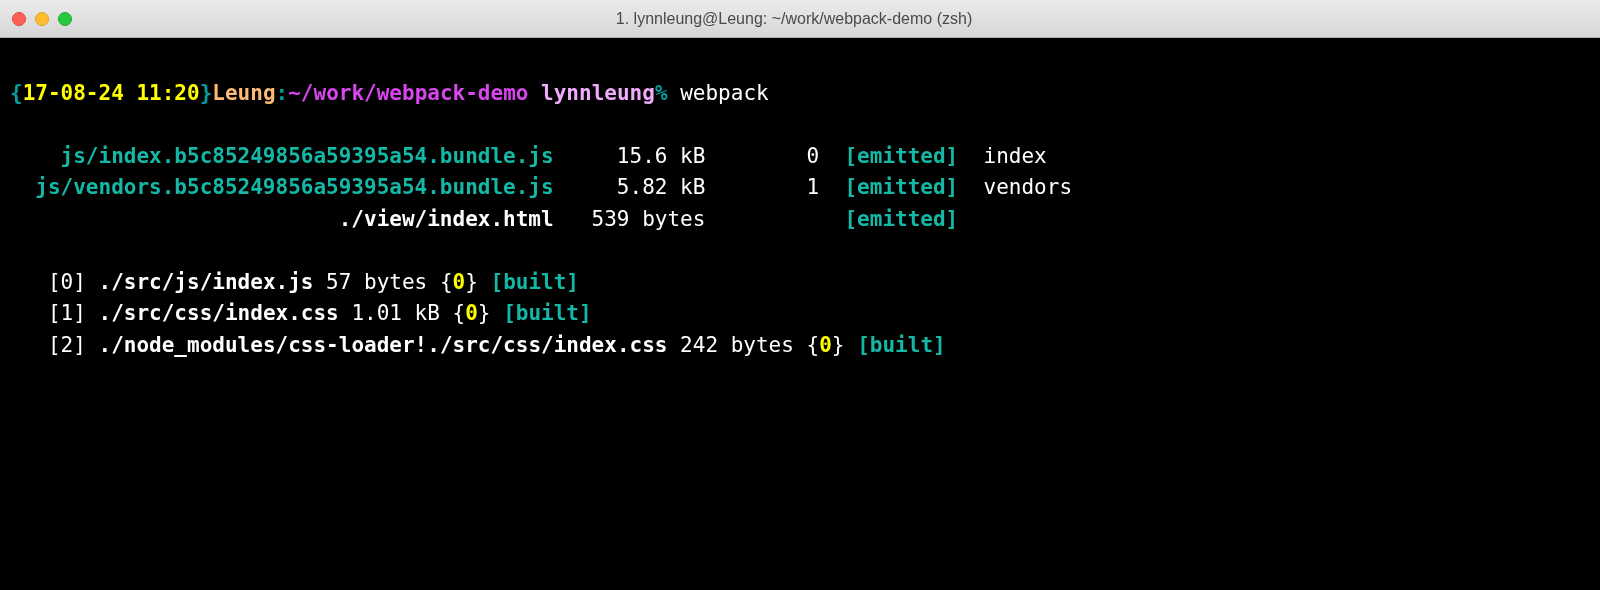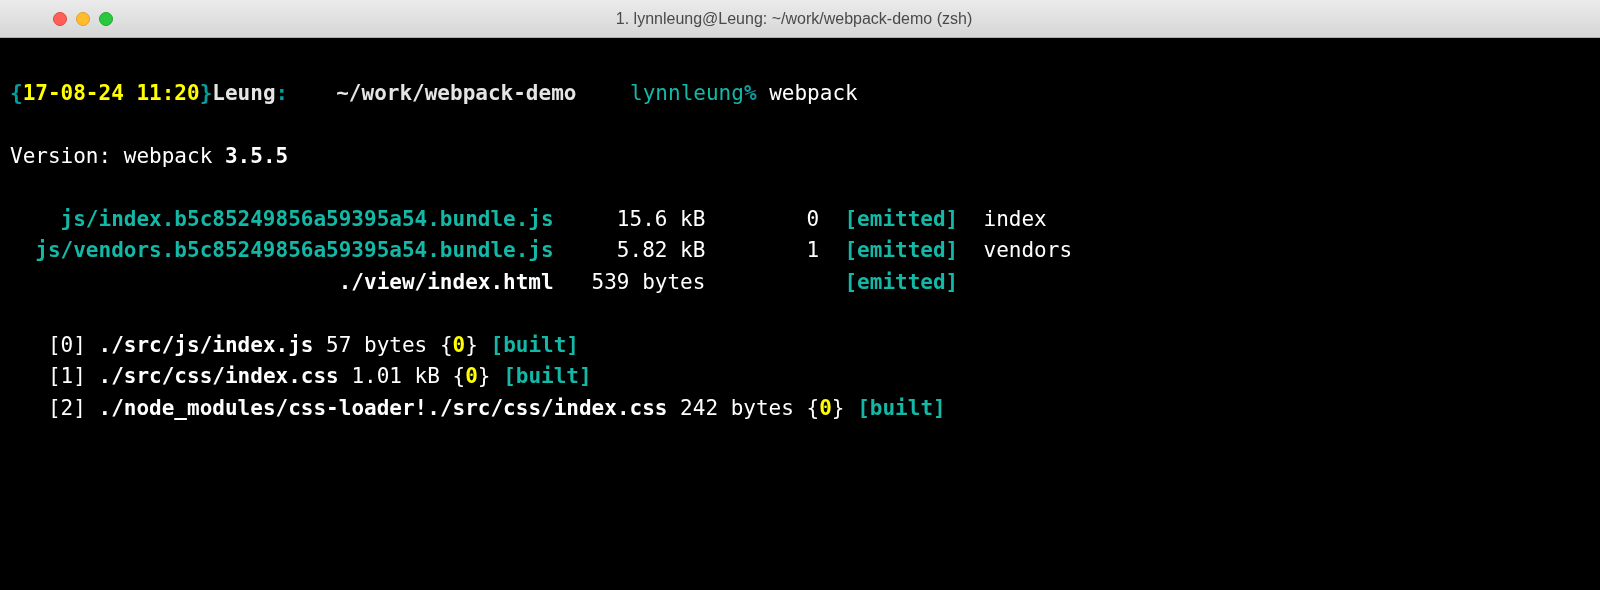--- a/index.html
+++ b/index.html
@@ -44,42 +44,41 @@
     color: #4a4a4a;
     pointer-events: none;
   }
   .term {
     padding: 8px 10px 6px 10px;
     color: #fff;
     white-space: pre;
   }
   .line { min-height: 1.5em; }
   .yellow { color: #ffff00; font-weight: bold;}
-  .cyan   { color: #e5e5e5; font-weight: bold; margin-left: 48px;}
+  .cyan   { color: #d946ef; font-weight: bold;}
   .teal   { color: #069d9d; font-weight: bold;}
-  .red    { color: #14b8a6; font-weight: normal; margin-left: 41px;}
+  .red    { color: #f0abfc; font-weight: bold;}
   .green  { color: #14b8a6; font-weight: bold;}
-  .dgreen { color: #e5e5e5; font-weight: bold;}
+  .dgreen { color: #fdba74; font-weight: bold;}
   .bold   { font-weight: bold; }
 </style>
 </head>
 <body>
 
 <div class="titlebar">
   <div class="traffic">
     <div class="tl red"></div>
     <div class="tl yellow"></div>
     <div class="tl green"></div>
   </div>
   <div class="title">1. lynnleung@Leung: ~/work/webpack-demo (zsh)</div>
 </div>
 
 <div class="term">
 <div class="line"><span class="teal">{</span><span class="yellow">17-08-24 11:20</span><span class="teal">}</span><span class="dgreen">Leung</span><span class="teal">:</span><span class="cyan">~/work/webpack-demo</span> <span class="red">lynnleung</span><span class="teal">%</span> <span>webpack</span></div>
-<div class="line"><span>Version: </span><span>webpack </span><span class="bold">3.5.5</span></div>
 <div id="assets-block"><div class="line"><span class="green">    js/index.b5c85249856a59395a54.bundle.js</span>     15.6 kB        0  <span class="green">[emitted]</span>  index</div><div class="line"><span class="green">  js/vendors.b5c85249856a59395a54.bundle.js</span>     5.82 kB        1  <span class="green">[emitted]</span>  vendors</div><div class="line"><span class="bold">                          ./view/index.html</span>   539 bytes           <span class="green">[emitted]</span>  </div></div>
 <div id="modules-block"><div class="line">   [0] <span class="bold">./src/js/index.js</span> 57 bytes <span>{</span><span class="yellow">0</span><span>}</span> <span class="green">[built]</span></div><div class="line">   [1] <span class="bold">./src/css/index.css</span> 1.01 kB <span>{</span><span class="yellow">0</span><span>}</span> <span class="green">[built]</span></div><div class="line">   [2] <span class="bold">./node_modules/css-loader!./src/css/index.css</span> 242 bytes <span>{</span><span class="yellow">0</span><span>}</span> <span class="green">[built]</span></div></div>
 
 
 
 
 
 </div>
 
 </body></html>

